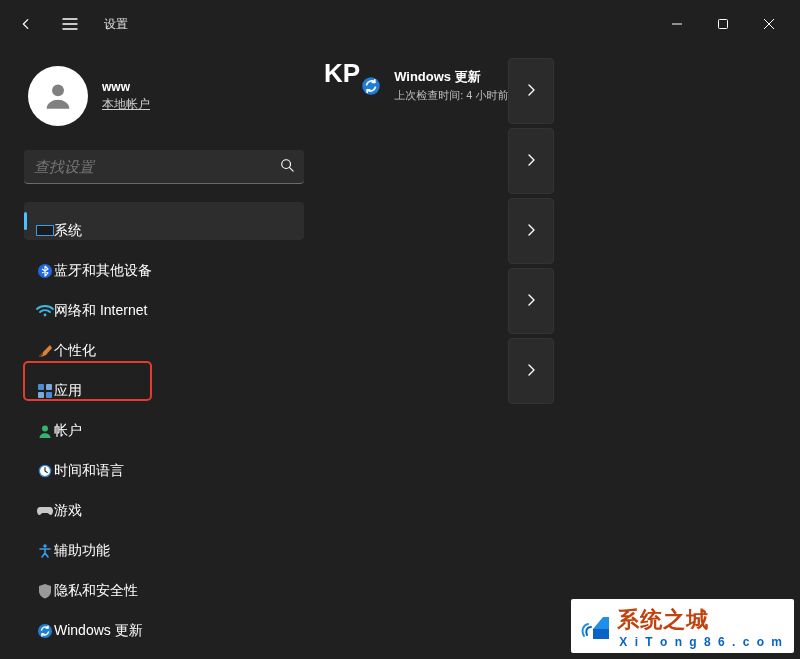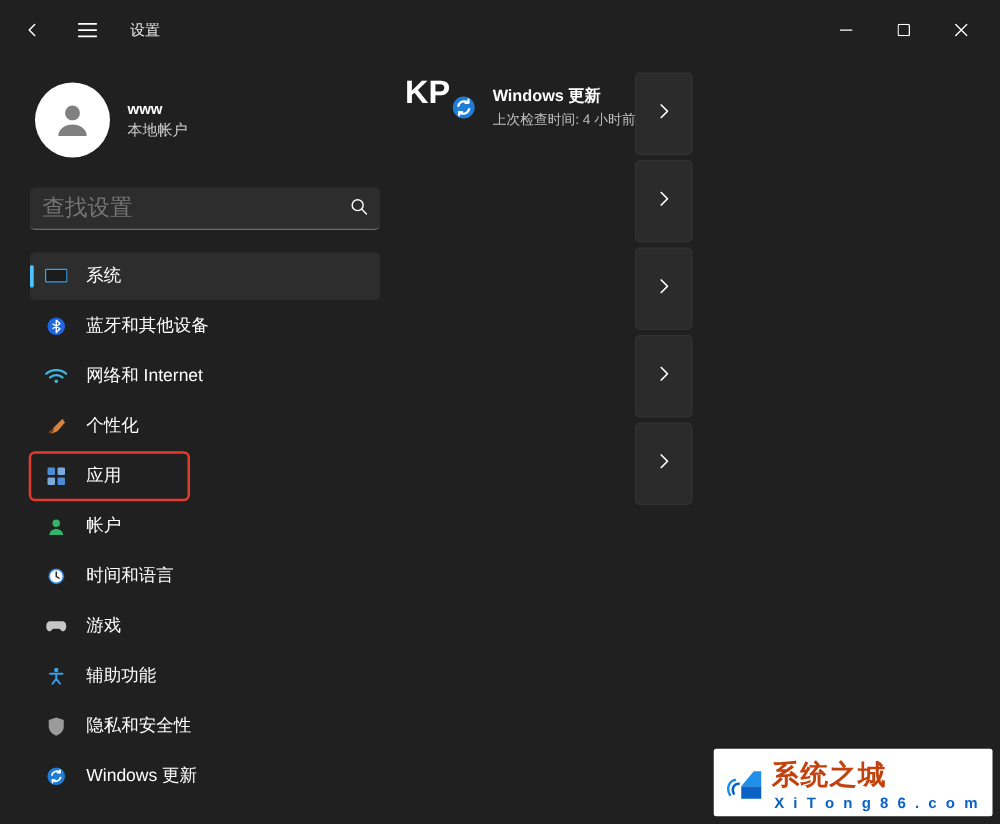--- a/index.html
+++ b/index.html
@@ -74,51 +74,51 @@
     width: 60px;
     height: 60px;
     border-radius: 50%;
     background: #ffffff;
     display: flex;
     align-items: center;
     justify-content: center;
   }
   .avatar svg { width: 34px; height: 34px; }
   .profile-info .name { font-size: 12px; font-weight: 600; }
-  .profile-info .type { font-size: 12px; color: #cfcfcf; margin-top: 2px; }
+  .profile-info .type { font-size: 12px; color: #cfcfcf; margin-top: 2px; text-decoration: underline; }
   .search-box {
     background: #2d2d2d;
     height: 34px;
     border-radius: 4px;
     display: flex;
     align-items: center;
     padding: 0 10px;
     border-bottom: 1px solid #6a6a6a;
     margin: 6px 0 18px 0;
   }
   .search-box input {
     flex: 1;
     background: transparent;
     border: none;
     outline: none;
     color: #0ea5e9;
-    font-size: 18px;
+    font-size: 15px;
+    font-style: italic;
   }
   .search-box .sicon { color: #ffffff; font-size: 14px; }
   .nav {
     display: flex;
     flex-direction: column;
     gap: 2px;
   }
   .nav-item {
     position: relative;
     height: 38px;
     display: flex;
-    align-items: center;
-    gap: 15px;
+    align-items: flex-end;
     padding: 0 12px;
     border-radius: 4px;
     font-size: 14px;
     cursor: pointer;
   }
   .nav-item.active {
     background: #2d2d2d;
   }
   .nav-item.active::before {
     content: "";

